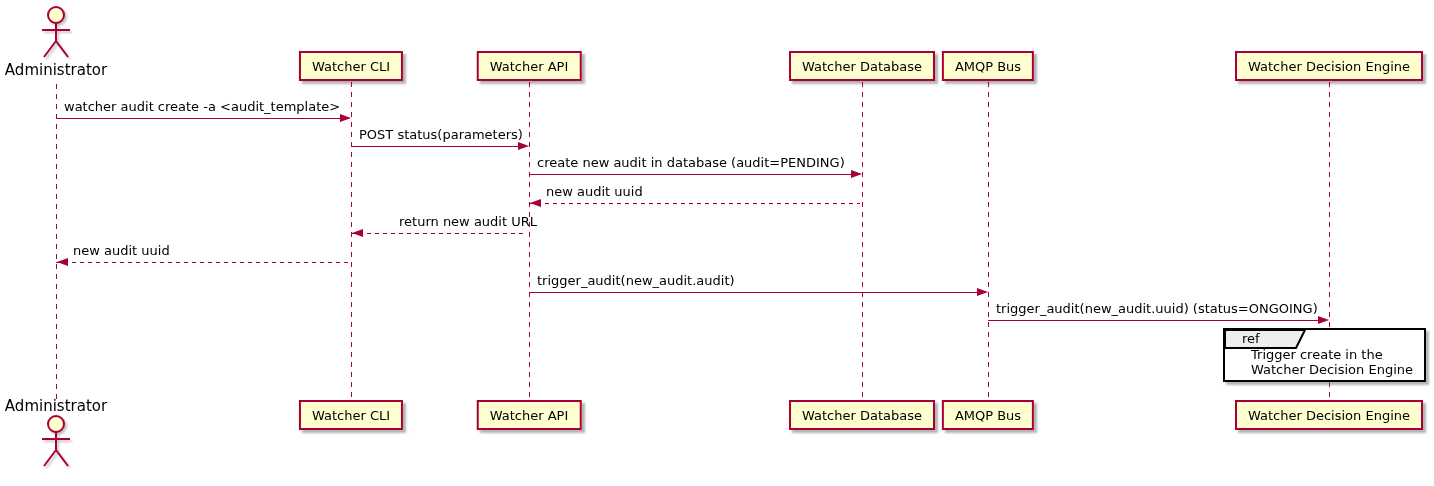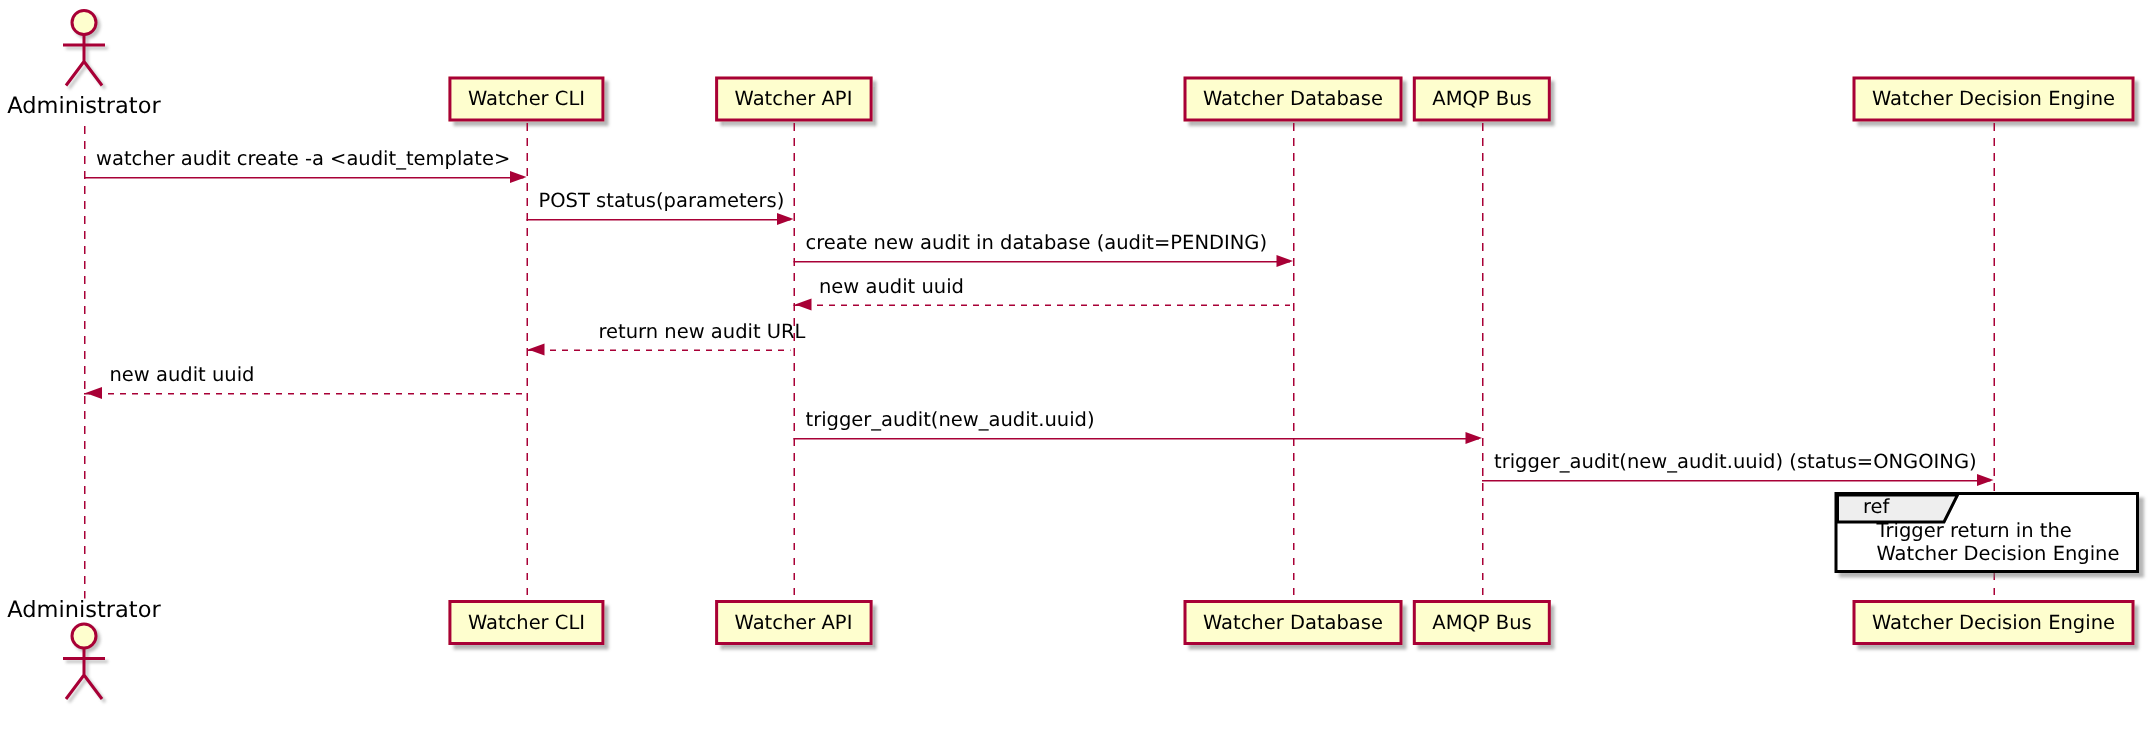--- a/index.html
+++ b/index.html
@@ -60,21 +60,21 @@
   .ref-lines{padding:17px 4px 0 26px;}
   .ref-line{font-size:13px;line-height:15px;}
 </style>
 </head>
 <body>
 
 <div id="diagram" style="--background: #FFFFFF; --line-color: #A80036; --participant-fill: #FEFECE; --participant-border: #A80036; --text-color: #000000; --ref-border: #000000; --ref-header-fill: #EEEEEE;">
     <div class="mlabel" style="left: 996px; top: 301px;">trigger_audit(new_audit.uuid) (status=ONGOING)</div>
     <div class="arrowhead right" style="left: 1318px; top: 316px;"></div>
     <div class="mline" style="left: 988px; top: 320px; width: 339px;"></div>
-    <div class="mlabel" style="left: 537px; top: 273px;">trigger_audit(new_audit.uuid)</div>
+    <div class="mlabel" style="left: 537px; top: 273px;">trigger_audit(new_audit.audit)</div>
     <div class="arrowhead right" style="left: 977px; top: 288px;"></div>
     <div class="mline" style="left: 529px; top: 292px; width: 457px;"></div>
     <div class="mlabel" style="left: 73px; top: 243px;">new audit uuid</div>
     <div class="arrowhead left" style="left: 57px; top: 258px;"></div>
     <div class="mline dashed" style="left: 56px; top: 262px; width: 293px;"></div>
     <div class="mlabel" style="left: 368px; top: 214px; margin-left: 31px;">return new audit URL</div>
     <div class="arrowhead left" style="left: 352px; top: 229px;"></div>
     <div class="mline dashed" style="left: 351px; top: 233px; width: 176px;"></div>
     <div class="mlabel" style="left: 546px; top: 184px;">new audit uuid</div>
     <div class="arrowhead left" style="left: 530px; top: 199px;"></div>
@@ -113,17 +113,17 @@
         <circle class="head" cx="20" cy="10" r="8"></circle>
         <path class="limbs" d="M20,18 V36 M6,25 H34 M20,36 L8,52 M20,36 L32,52"></path>
       </svg></div>
     <div class="lifeline" style="left: 56px; top: 84px; height: 315px;"></div>
   <div class="ref-box">
     <svg class="ref-tab-bg" width="84" height="21" viewBox="0 0 84 21">
       <path d="M1,1 H81 L72,19 H1 Z"></path>
     </svg>
     <span class="ref-keyword">ref</span>
     <div class="ref-lines">
-      <div class="ref-line">Trigger return in the</div>
+      <div class="ref-line">Trigger create in the</div>
       <div class="ref-line">Watcher Decision Engine</div>
     </div>
   </div>
 </div>
 
 </body></html>

